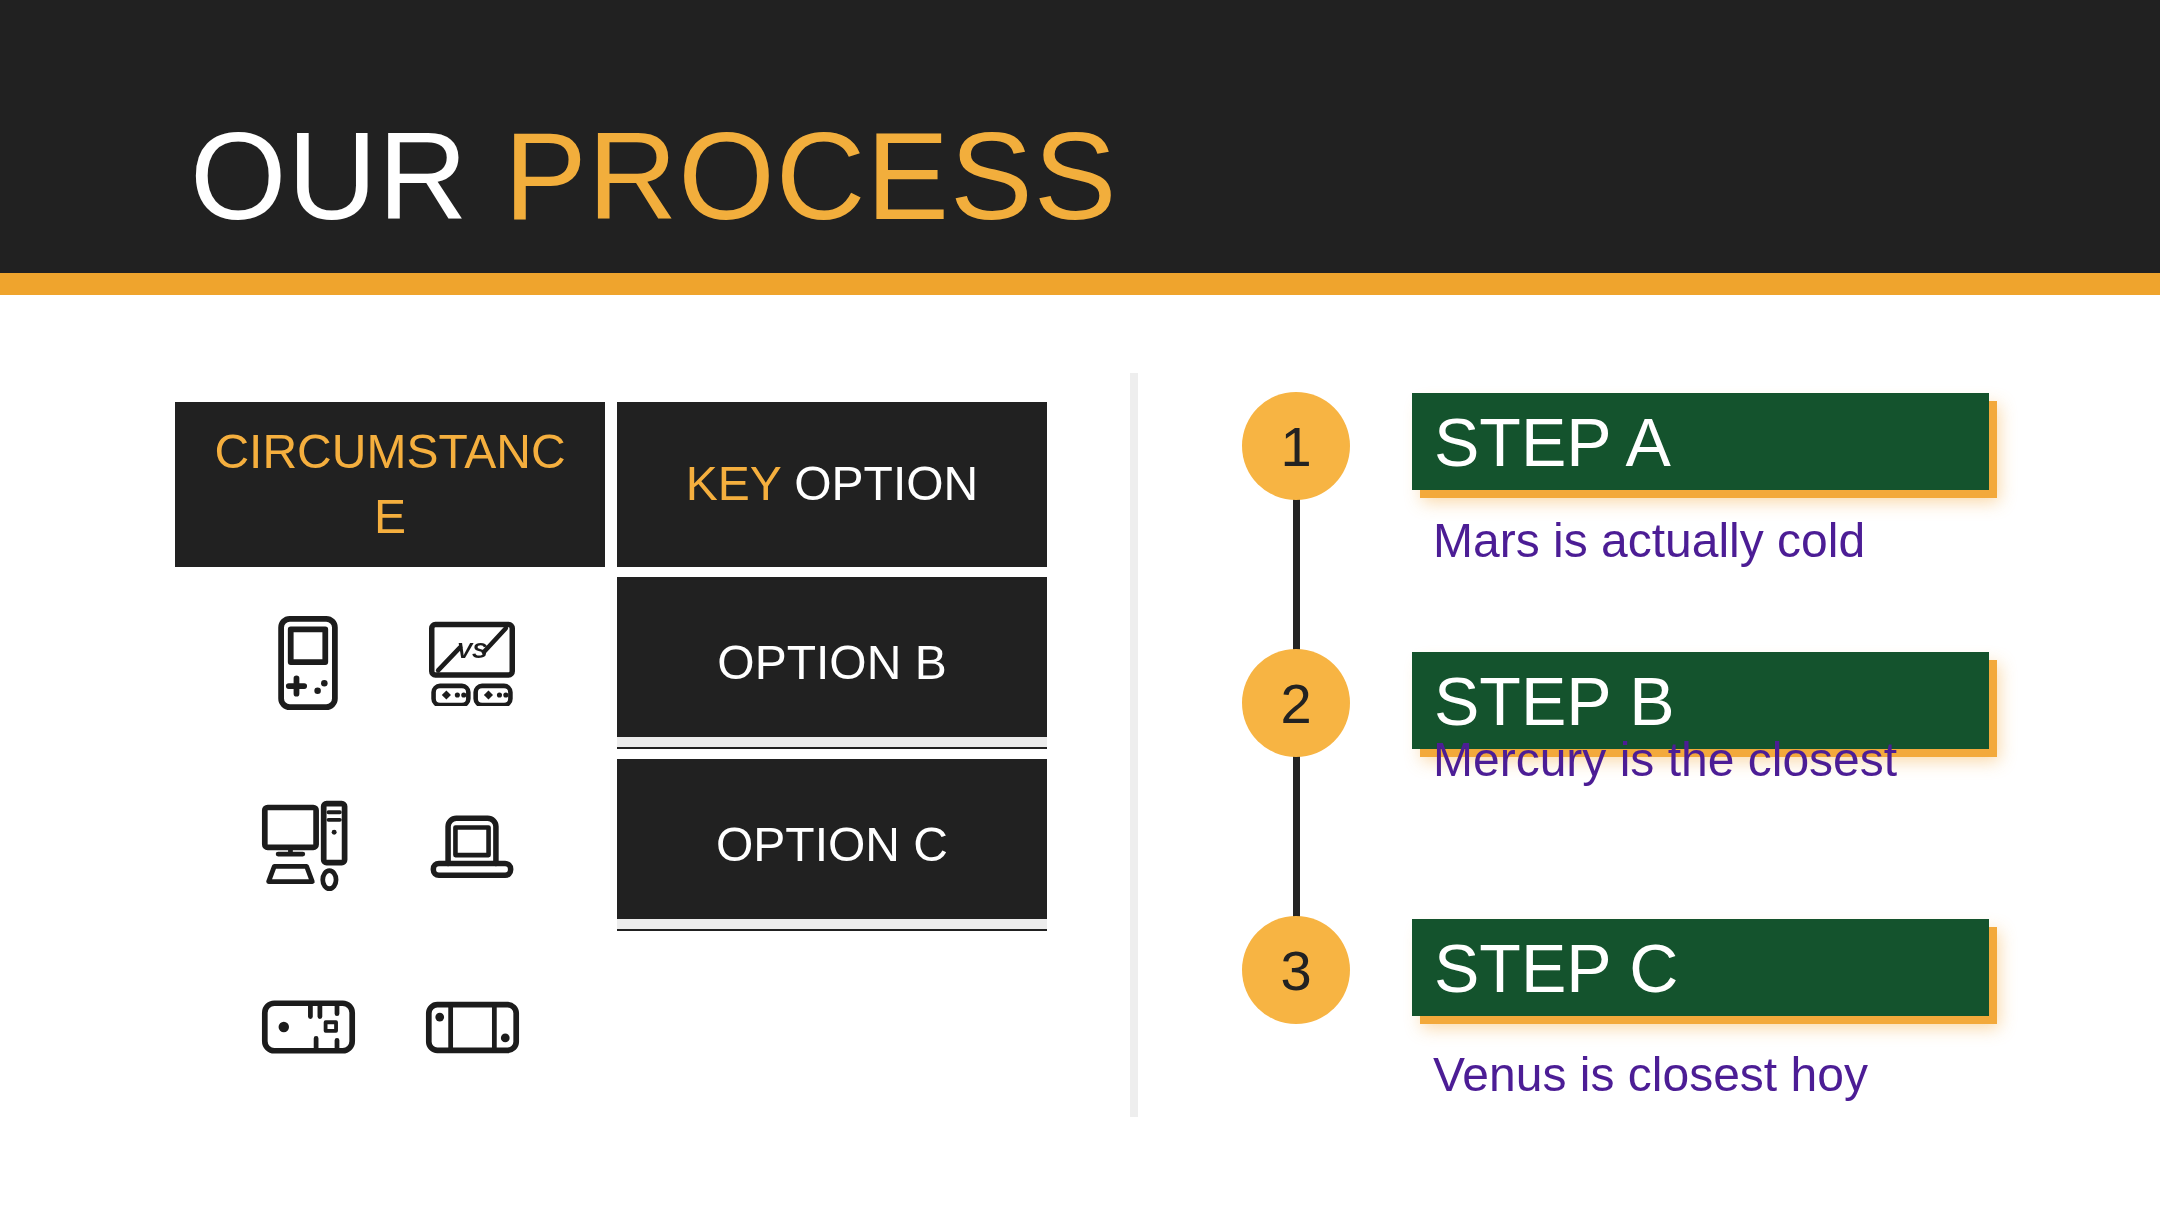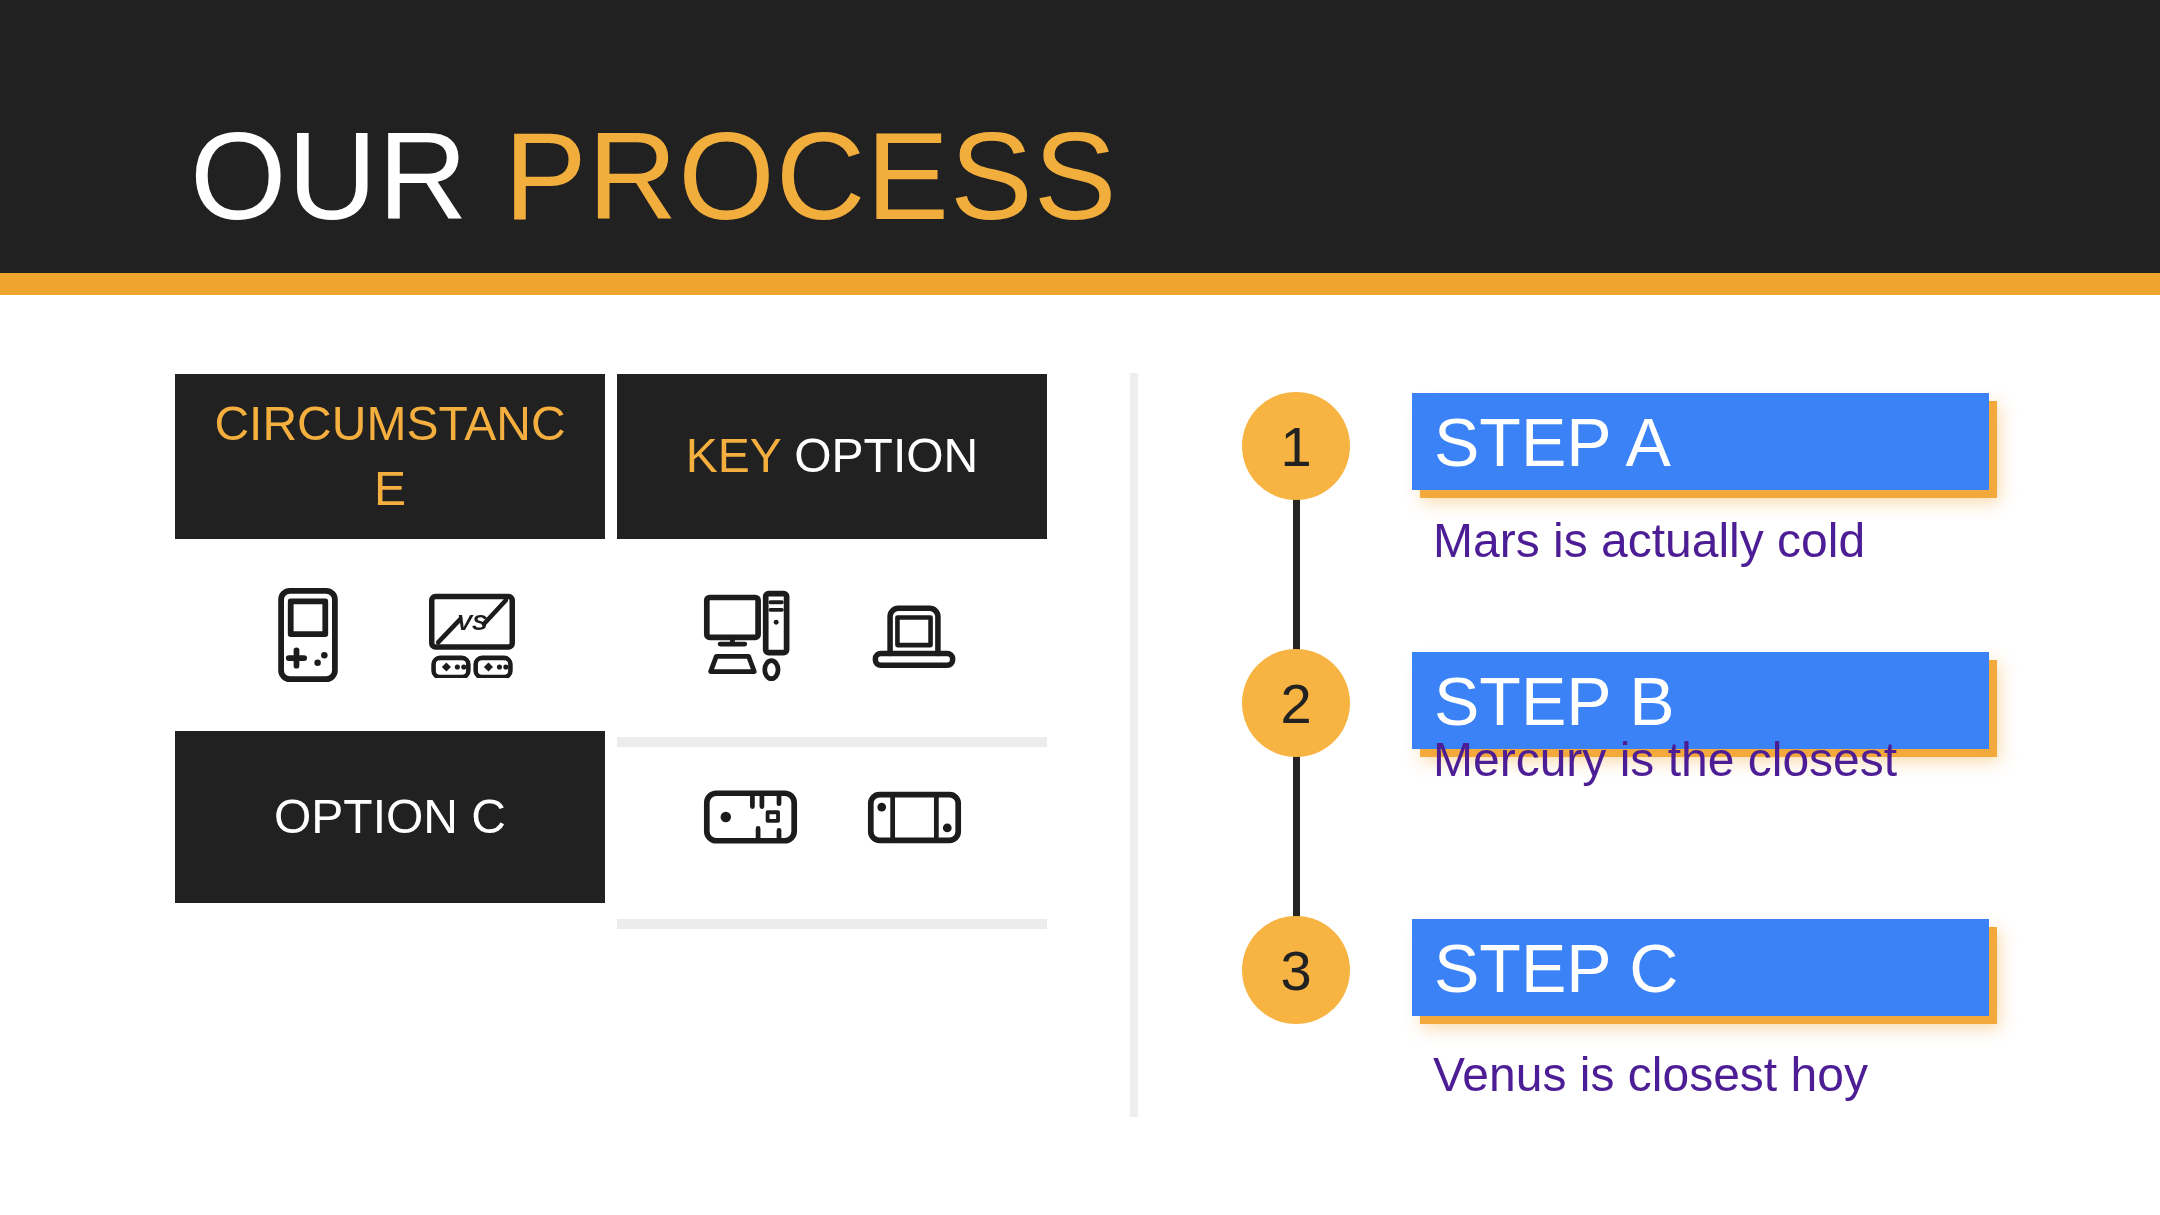--- a/index.html
+++ b/index.html
@@ -12,21 +12,21 @@
   .slide-title{
     position:absolute;left:190px;top:101px;margin:0;
     font-size:124px;font-weight:400;line-height:150px;letter-spacing:1px;
     color:#ffffff;white-space:nowrap;
   }
   .accent{color:#F2AE3C;}
   .accent-stripe{position:absolute;left:0;top:273px;width:2160px;height:22px;background:#EFA42D;}
 
   
   .ptable{
-    position:absolute;left:175px;top:374px;
+    position:absolute;left:175px;top:402px;
     display:grid;grid-template-columns:430px 430px;
     grid-template-rows:165px 172px 172px 172px;
     column-gap:12px;row-gap:10px;
   }
   .cell{display:flex;align-items:center;justify-content:center;text-align:center;box-sizing:border-box;}
   .cell.dark{background:#212121;color:#ffffff;font-size:48px;line-height:1.35;padding:0 30px;overflow-wrap:break-word;word-break:break-word;}
   .cell.dark .accent{color:#F5AF3E;}
   .cell.icons{background:#ffffff;gap:64px;text-align:right;}
   .icon-box{width:100px;height:100px;display:flex;align-items:center;justify-content:center;}
   .sep{position:absolute;left:617px;width:430px;height:10px;background:#ececec;}
@@ -40,21 +40,21 @@
   .timeline-connector{position:absolute;left:1293px;top:446px;width:7px;height:524px;background:#242424;}
   .step-circle{
     position:absolute;left:1242px;width:108px;height:108px;border-radius:50%;
     background:#F7B443;color:#222222;font-size:56px;
     display:flex;align-items:center;justify-content:center;
   }
   .step-circle.n1{top:392px;}
   .step-circle.n2{top:649px;}
   .step-circle.n3{top:916px;}
   .step-bar{
-    position:absolute;left:1412px;width:577px;height:97px;background:#3b82f6;
+    position:absolute;left:1412px;width:577px;height:97px;background:#14532d;
     color:#ffffff;font-size:68px;display:flex;align-items:center;
     padding-left:22px;box-sizing:border-box;white-space:nowrap;
     box-shadow:8px 8px 0 0 #F3A93B,10px 12px 16px rgba(243,169,59,.45);
   }
   .step-bar.b1{top:393px;}
   .step-bar.b2{top:652px;}
   .step-bar.b3{top:919px;}
   .step-desc{position:absolute;left:1433px;font-size:48px;line-height:1.15;color:#4c1d95;white-space:nowrap;}
   .step-desc.d1{top:513px;}
   .step-desc.d2{top:732px;}
@@ -106,20 +106,21 @@
           <path class="fl" d="M17 82 l5 -5 5 5 -5 5 z"></path>
           <circle class="fl" cx="34" cy="82" r="2.8"></circle>
             <circle class="fl" cx="41" cy="82" r="2.8"></circle>
           <path class="fl" d="M63 82 l5 -5 5 5 -5 5 z"></path>
           <circle class="fl" cx="80" cy="82" r="2.8"></circle>
             <circle class="fl" cx="87" cy="82" r="2.8"></circle>
         </svg>
       </span>
     </div>
 
+    <div class="cell dark">OPTION B</div>
     <div class="cell icons">
       <span class="icon-box">
         <svg class="ic" width="95" height="95" viewBox="0 0 100 100">
           <rect x="4" y="10" width="54" height="42" rx="3" stroke-width="6"></rect>
           <path d="M31 52 v7 M18 59 h26" stroke-width="5"></path>
           <path d="M14 72 h34 l6 16 H8 z" stroke-width="5"></path>
           <rect x="66" y="6" width="22" height="62" rx="3" stroke-width="6"></rect>
           <path d="M71 15 h12 M71 23 h12" stroke-width="4"></path>
           <circle class="fl" cx="77" cy="36" r="2.6"></circle>
           <ellipse cx="72" cy="86" rx="7" ry="9.5" stroke-width="5"></ellipse>

